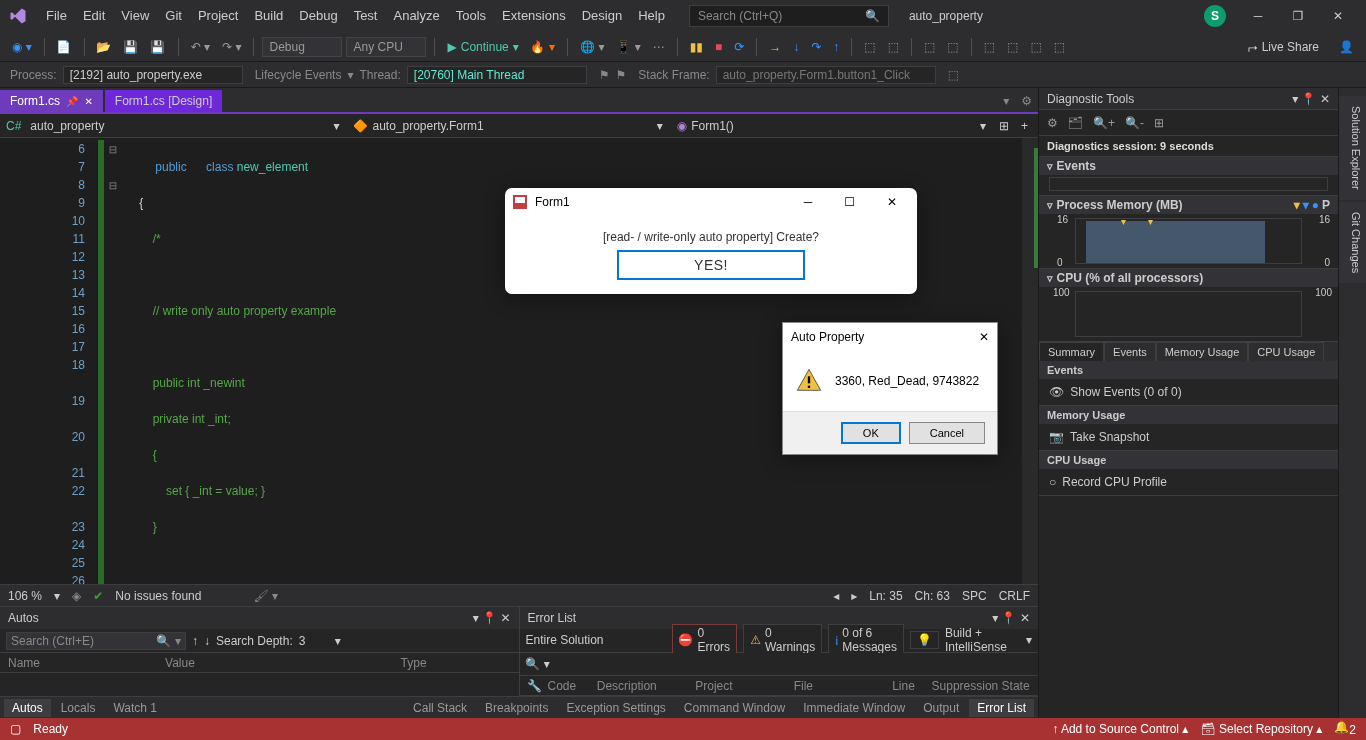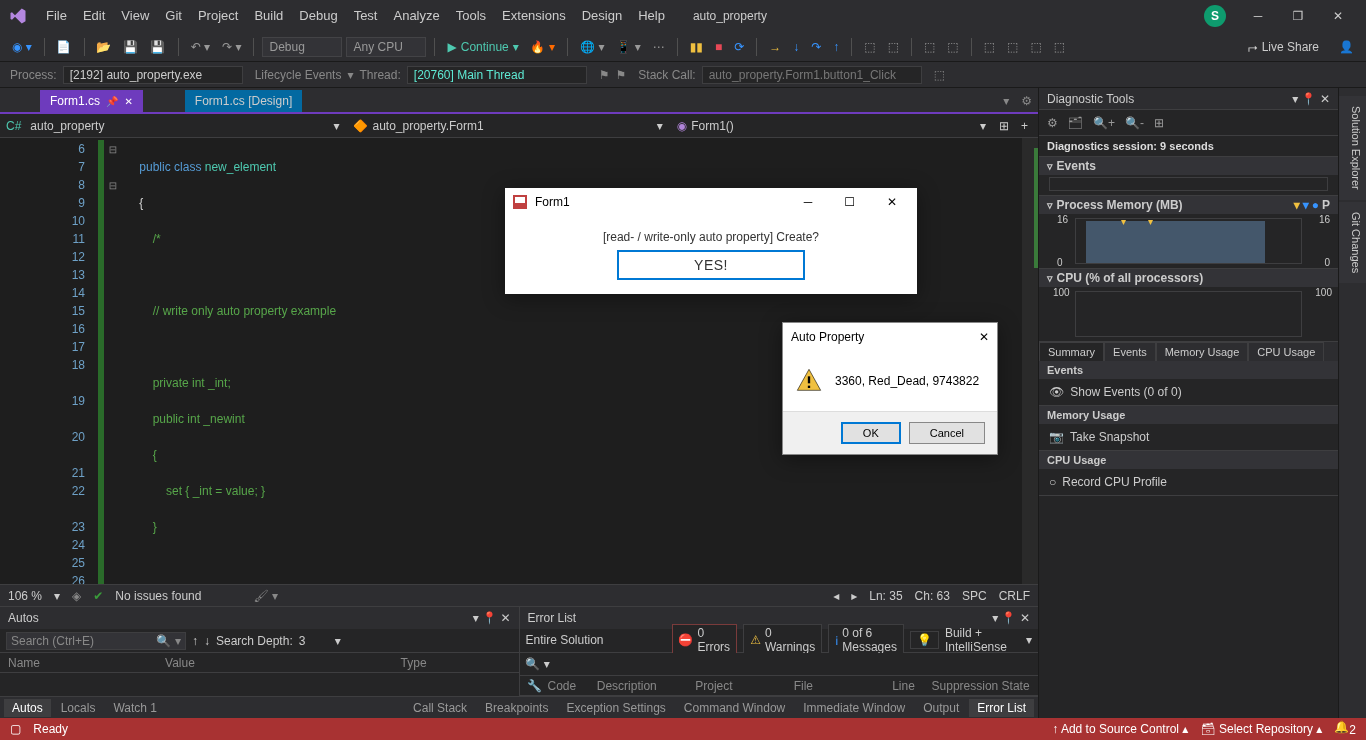--- a/index.html
+++ b/index.html
@@ -29,40 +29,40 @@
 
 
 .main-area { display: flex; height: calc(740px - 32px - 30px - 26px - 22px); }
 .left-panel { flex: 1; display: flex; flex-direction: column; min-width: 0; }
 .right-tools { width: 300px; background: #252526; border-left: 1px solid #1a1a1a; display: flex; flex-direction: column; }
 .right-tabs { width: 28px; background: #2d2d30; border-left: 1px solid #1a1a1a; display: flex; flex-direction: column; padding-top: 8px; gap: 2px; }
 .right-tabs .vtab { writing-mode: vertical-rl; padding: 10px 4px; background: #333337; color: #ccc; font-size: 11px; cursor: pointer; }
 
 
 .doc-tabs { height: 26px; background: #2d2d30; border-bottom: 2px solid #6e3bbd; display: flex; align-items: flex-end; }
-.doc-tab { padding: 4px 10px; background: #3e3e40; color: #ccc; margin-right: 2px; display: flex; align-items: center; gap: 6px; cursor: pointer; margin-left: 40px; }
+.doc-tab { padding: 4px 10px; background: #3e3e40; color: #ccc; margin-right: 2px; display: flex; align-items: center; gap: 6px; cursor: pointer; }
 .doc-tab.active { background: #6e3bbd; color: white; }
 .doc-tab .pin, .doc-tab .close { font-size: 10px; }
 
 
 .code-nav { height: 24px; background: #252526; border-bottom: 1px solid #3e3e40; display: flex; align-items: center; padding: 0 6px; color: #ccc; gap: 4px; font-size: 12px; }
 .code-nav .nav-item { flex: 1; border: 1px solid transparent; padding: 1px 4px; display: flex; align-items: center; gap: 4px; }
 
 
 .editor-wrap { flex: 1; display: flex; background: #1e1e1e; overflow: hidden; position: relative; }
 .gutter { width: 98px; background: #1e1e1e; border-right: 1px solid #1e1e1e; text-align: right; padding-right: 12px; color: #6ea1c7; font-family: Consolas, monospace; font-size: 13px; line-height: 18px; padding-top: 2px; }
 .gutter .ln { height: 18px; }
 .fold-col { width: 18px; background: #1e1e1e; padding-top: 2px; }
 .fold-col .fold { height: 18px; display: flex; align-items: center; justify-content: center; color: #888; font-size: 10px; }
 .change-col { width: 6px; background: #1e1e1e; padding-top: 2px; }
 .change-col .ch { height: 18px; }
 .change-col .ch.green { background: #2a6b2a; }
 .code { flex: 1; font-family: Consolas, monospace; font-size: 13px; line-height: 18px; color: #d4d4d4; white-space: pre; padding-top: 2px; padding-left: 4px; overflow: hidden; }
 .code .line { height: 18px; }
-.kw { color: #569cd6; }
+.kw { color: #569cd6; margin-left: 16px; }
 .cls { color: #4ec9b0; }
 .cmt { color: #57a64a; }
 
 
 .editor-status { height: 22px; background: #2d2d30; border-top: 1px solid #3e3e40; display: flex; align-items: center; padding: 0 8px; color: #ccc; font-size: 11px; gap: 12px; }
 .editor-status .spacer { flex: 1; }
 .green-check { color: #3a9c3a; }
 
 
 .bottom-panels { height: 90px; display: flex; background: #252526; border-top: 1px solid #3e3e40; }
@@ -100,21 +100,21 @@
 .diag-tabs .dtab.active { background: #252526; }
 .diag-action { padding: 6px 10px; font-size: 11px; color: #ccc; display: flex; align-items: center; gap: 6px; border-bottom: 1px solid #3e3e40; }
 .diag-action-hdr { background: #333337; padding: 3px 8px; font-size: 11px; font-weight: bold; }
 
 
 .statusbar { height: 22px; background: #a83232; color: white; display: flex; align-items: center; padding: 0 10px; font-size: 12px; gap: 12px; }
 .statusbar .spacer { flex: 1; }
 
 
 .dialog { position: absolute; background: white; color: black; box-shadow: 0 4px 20px rgba(0,0,0,0.4); }
-.form1-dlg { left: 505px; top: 188px; width: 412px; }
+.form1-dlg { left: 505px; top: 188px; width: 412px; border-radius: 7px; }
 .form1-dlg .dlg-title { height: 28px; display: flex; align-items: center; padding: 0 8px; gap: 8px; font-size: 12px; }
 .form1-dlg .dlg-title .spacer { flex: 1; }
 .form1-dlg .dlg-body { padding: 14px 20px; text-align: center; font-size: 15px; font-family: sans-serif; color: #333; }
 .form1-dlg .yes-btn { border: 2px solid #0078d4; padding: 5px 75px; display: inline-block; margin-top: 6px; color: #333; cursor: pointer; font-size: 14px; letter-spacing: 0.5px; }
 
 .msgbox { left: 782px; top: 322px; width: 216px; border: 1px solid #888; }
 .msgbox .dlg-title { height: 28px; display: flex; align-items: center; justify-content: space-between; padding: 0 8px; font-size: 12px; }
 .msgbox .dlg-body { padding: 16px 12px; display: flex; align-items: center; gap: 12px; font-size: 12px; border-bottom: 1px solid #ddd; }
 .msgbox .warn-big { width: 28px; height: 28px; }
 .msgbox .dlg-btns { padding: 10px 12px; display: flex; justify-content: flex-end; gap: 8px; background: #f0f0f0; }
@@ -138,20 +138,24 @@
   <div class="menu-item">Git</div>
   <div class="menu-item">Project</div>
   <div class="menu-item">Build</div>
   <div class="menu-item">Debug</div>
   <div class="menu-item">Test</div>
   <div class="menu-item">Analyze</div>
   <div class="menu-item">Tools</div>
   <div class="menu-item">Extensions</div>
   <div class="menu-item">Design</div>
   <div class="menu-item">Help</div>
+  <div class="search-box">
+    <span>Search (Ctrl+Q)</span>
+    <span>🔍</span>
+  </div>
   <div class="solution-name">auto_property</div>
   <div class="spacer"></div>
   <div class="user-avatar">S</div>
   <div class="win-btn">─</div>
   <div class="win-btn">❐</div>
   <div class="win-btn">✕</div>
 </div>
 
 <div class="toolbar">
   <div class="tb-btn" style="color:#3794ff">◉ ▾</div>
@@ -211,36 +215,36 @@
   <span class="combo2" style="min-width:180px">[2192] auto_property.exe</span>
   <span class="tb-sep"></span>
   <span style="color:#888">Lifecycle Events</span>
   <span style="color:#888">▾</span>
   <span>Thread:</span>
   <span class="combo2" style="min-width:180px;color:#5eead4">[20760] Main Thread</span>
   <span class="tb-sep"></span>
   <span style="color:#888">⚑</span>
   <span style="color:#888">⚑</span>
   <span class="tb-sep"></span>
-  <span>Stack Call:</span>
+  <span>Stack Frame:</span>
   <span class="combo2" style="min-width:220px;color:#777">auto_property.Form1.button1_Click</span>
   <span class="tb-sep"></span>
   <span style="color:#888">⬚</span>
 </div>
 
 <div class="main-area">
   <div class="left-panel">
 
     <div class="doc-tabs">
       <div class="doc-tab active">
         <span>Form1.cs</span>
         <span class="pin">📌</span>
         <span class="close">✕</span>
       </div>
-      <div class="doc-tab" style="background:#0369a1">
+      <div class="doc-tab" style="background:#6d28d9">
         <span>Form1.cs [Design]</span>
       </div>
       <div style="flex:1"></div>
       <div style="padding:4px 6px;color:#888">▾</div>
       <div style="padding:4px 6px;color:#888">⚙</div>
     </div>
 
     <div class="code-nav">
       <span style="color:#4ec9b0">C#</span>
       <div class="nav-item">
@@ -343,22 +347,22 @@
           <div class="fold"></div>
           <div class="fold"></div>
       </div>
       <div class="code">
 <div class="line">    <span class="kw">public</span> <span class="kw">class</span> <span class="cls">new_element</span></div>
 <div class="line">    {</div>
 <div class="line">        <span class="cmt">/*</span></div>
 <div class="line"></div>
 <div class="line">        <span class="cmt">// write only auto property example</span></div>
 <div class="line"></div>
+<div class="line">        <span class="cmt">public int _newint</span></div>
 <div class="line">        <span class="cmt">private int _int;</span></div>
-<div class="line">        <span class="cmt">public int _newint</span></div>
 <div class="line">        <span class="cmt">{</span></div>
 <div class="line">        <span class="cmt">    set { _int = value; }</span></div>
 <div class="line">        <span class="cmt">}</span></div>
 <div class="line"></div>
 
 
 
 
 
 

